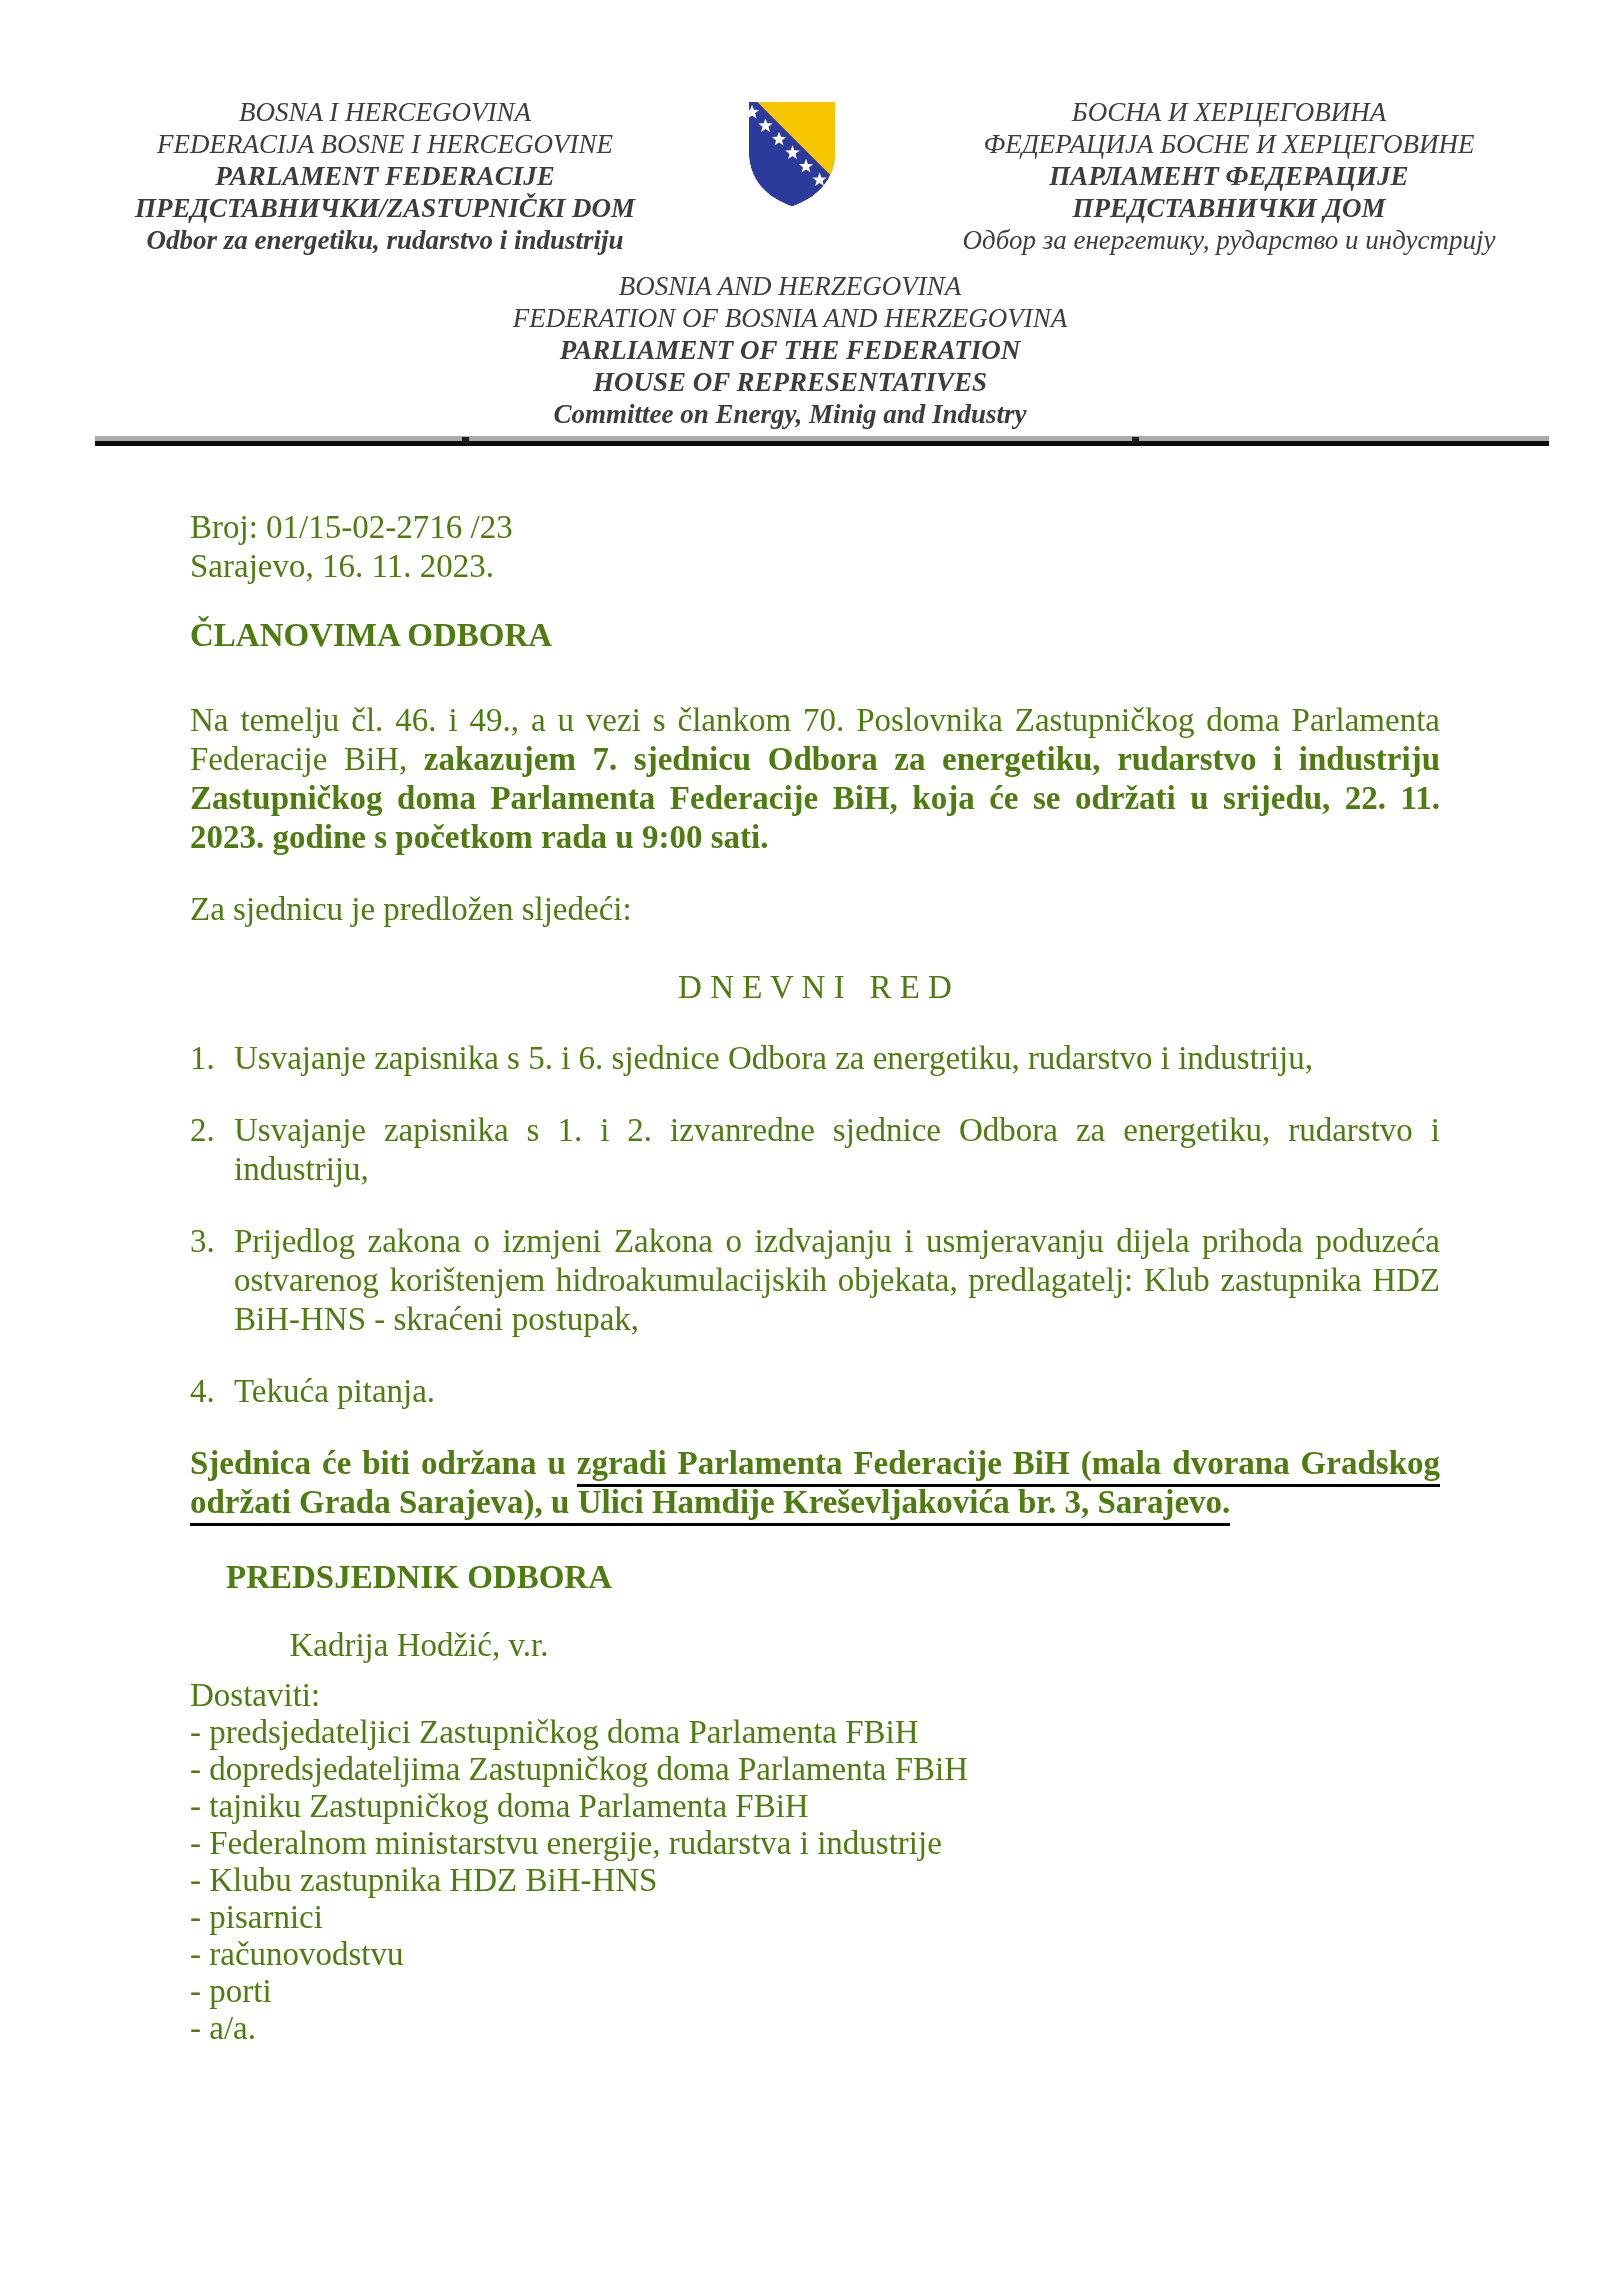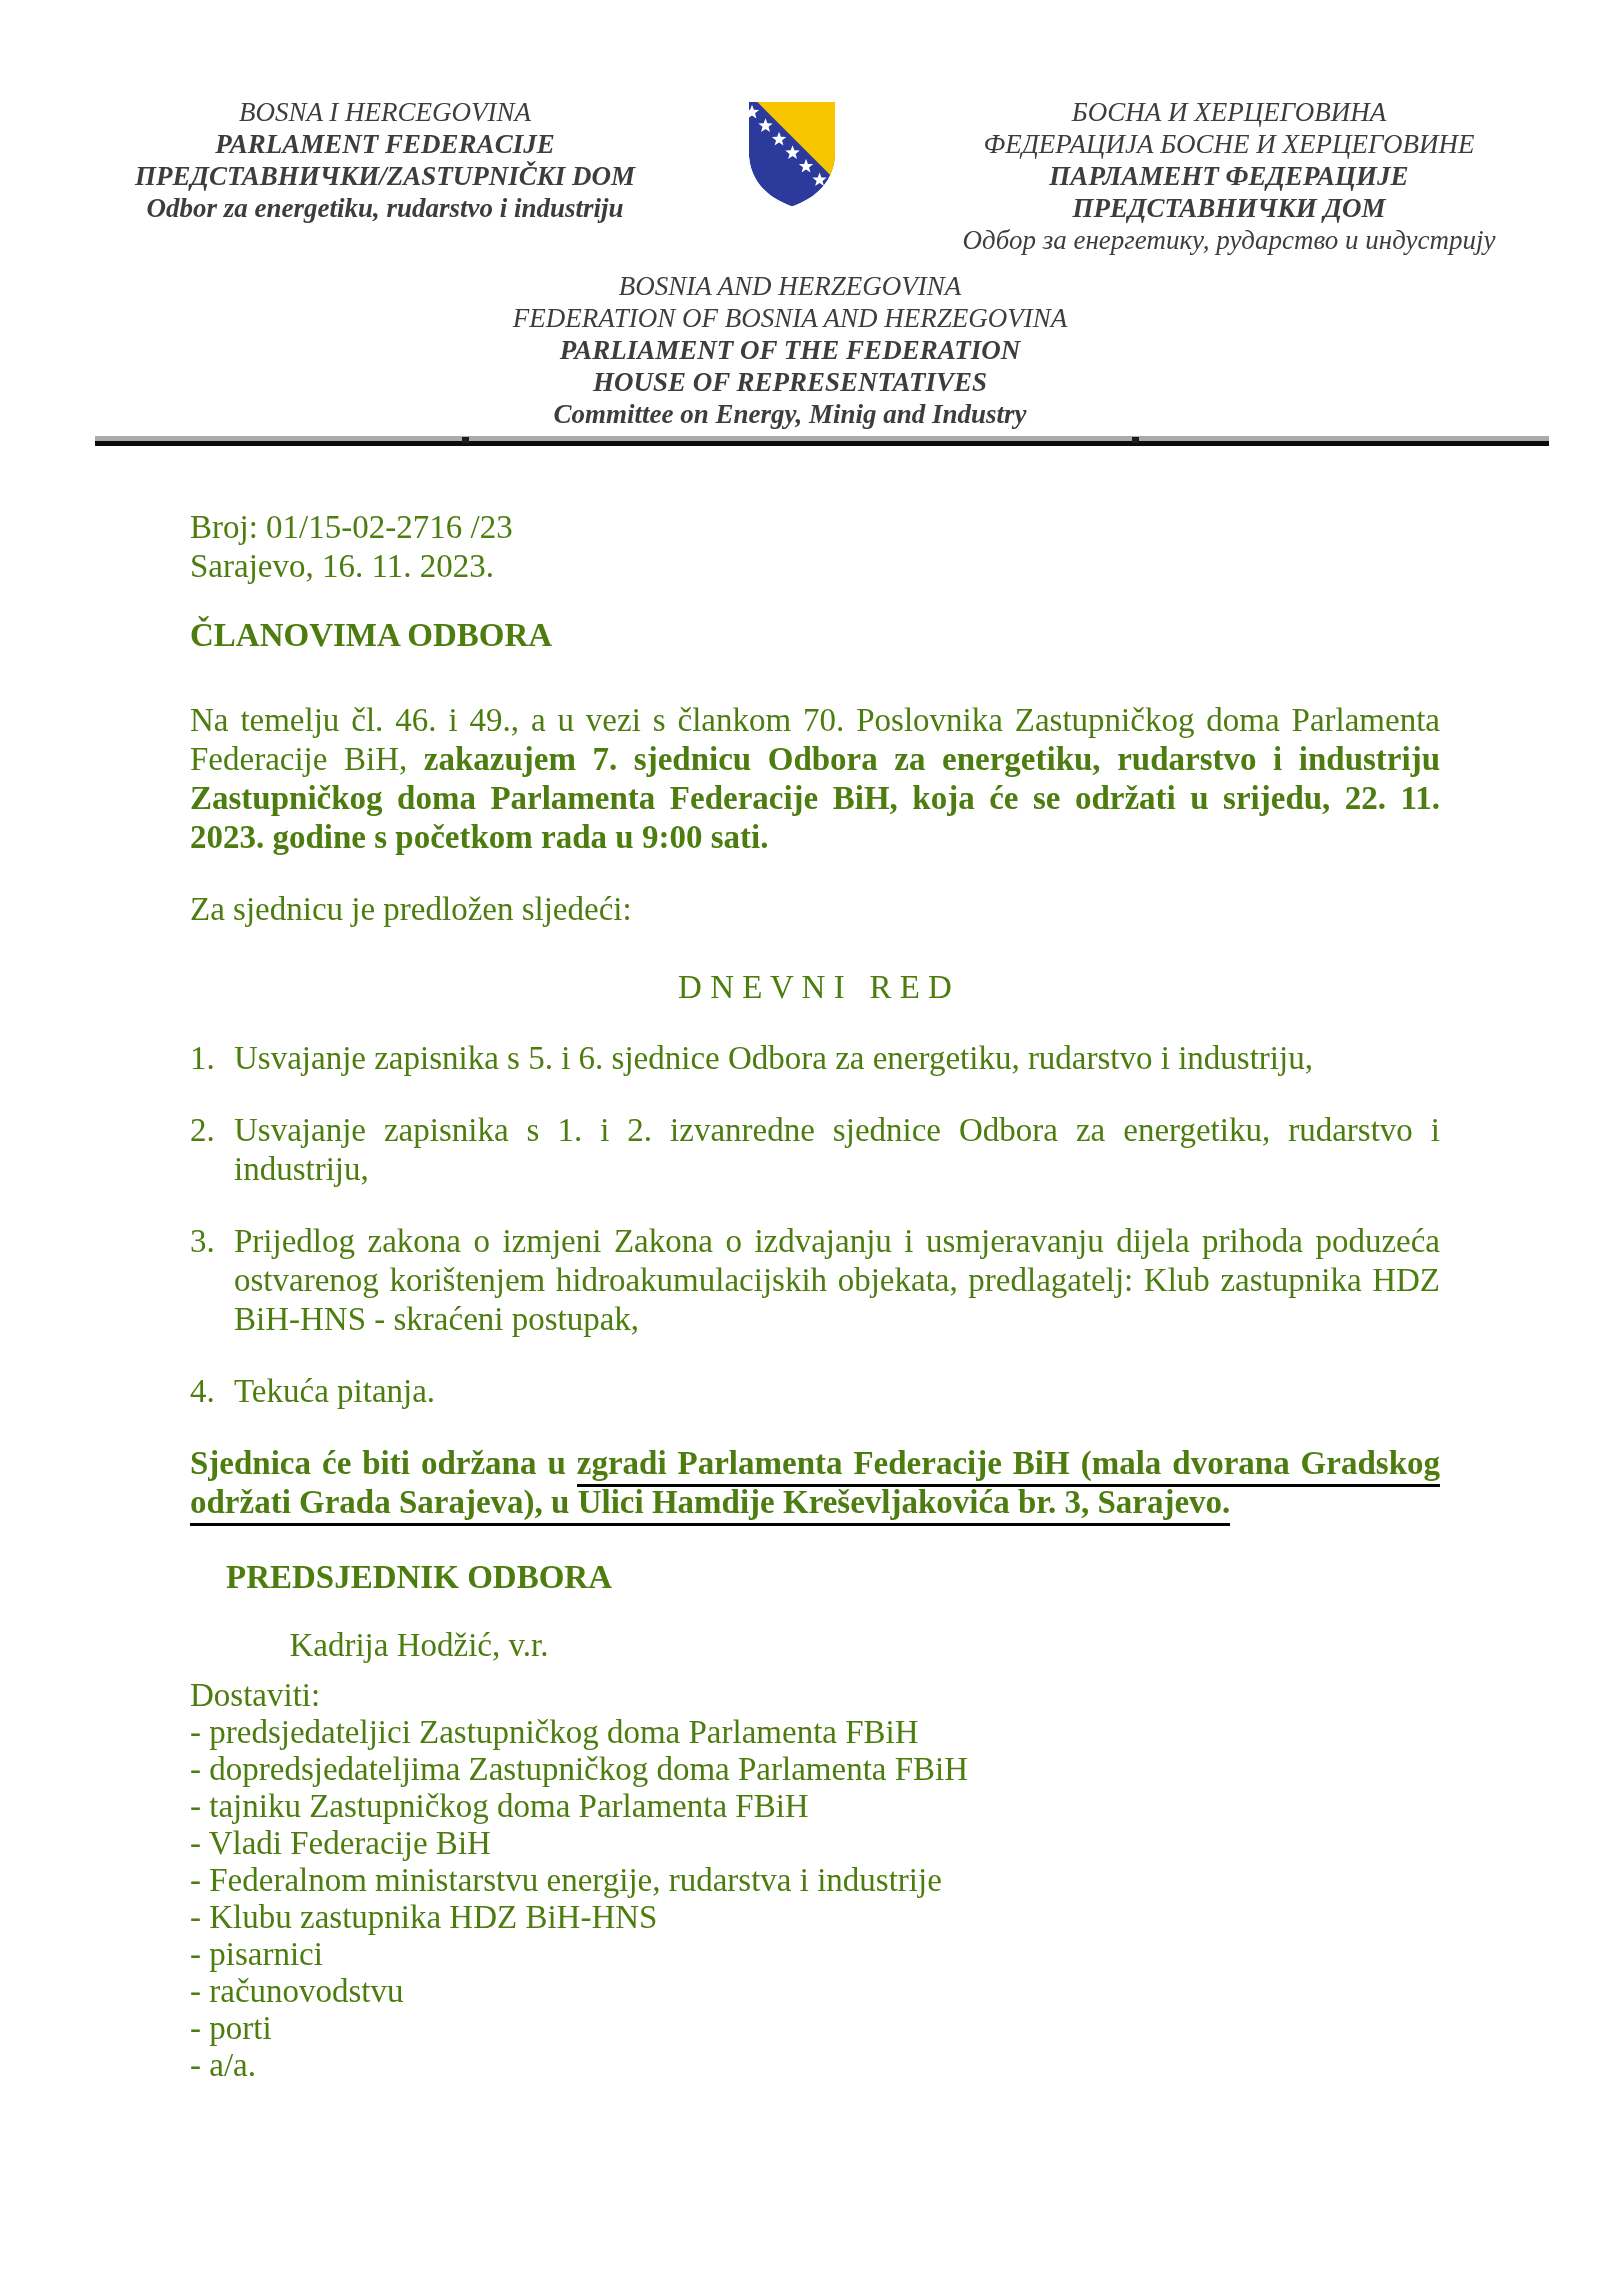--- a/index.html
+++ b/index.html
@@ -87,20 +87,21 @@
     line-height:37px;
   }
 </style>
 </head>
 <body>
 
 <div class="page">
 
   <div class="hdr hdr-left">
     <div class="hl">BOSNA I HERCEGOVINA</div>
+    <div class="hl">FEDERACIJA BOSNE I HERCEGOVINE</div>
     <div class="hl hb">PARLAMENT FEDERACIJE</div>
     <div class="hl hb">ПРЕДСТАВНИЧКИ/ZASTUPNIČKI DOM</div>
     <div class="hl hb hi">Odbor za energetiku, rudarstvo i industriju</div>
   </div>
 
   <svg class="emblem" viewBox="0 0 200 222">
     <defs>
       <clipPath id="shieldClip">
         <path d="M20,15 H180 V105 C180,160 146,192 100,208 C54,192 20,160 20,105 Z"></path>
       </clipPath>
@@ -169,21 +170,20 @@
     <div class="signature">
       <div class="b">PREDSJEDNIK ODBORA</div>
       <div class="sig-name">Kadrija Hodžić, v.r.</div>
     </div>
 
     <div class="distribution">
       <div>Dostaviti:</div>
       <div>- predsjedateljici Zastupničkog doma Parlamenta FBiH</div>
       <div>- dopredsjedateljima Zastupničkog doma Parlamenta FBiH</div>
       <div>- tajniku Zastupničkog doma Parlamenta FBiH</div>
-      <div>- Vladi Federacije BiH</div>
       <div>- Federalnom ministarstvu energije, rudarstva i industrije</div>
       <div>- Klubu zastupnika HDZ BiH-HNS</div>
       <div>- pisarnici</div>
       <div>- računovodstvu</div>
       <div>- porti</div>
       <div>- a/a.</div>
     </div>
 
   </div>
 </div>

